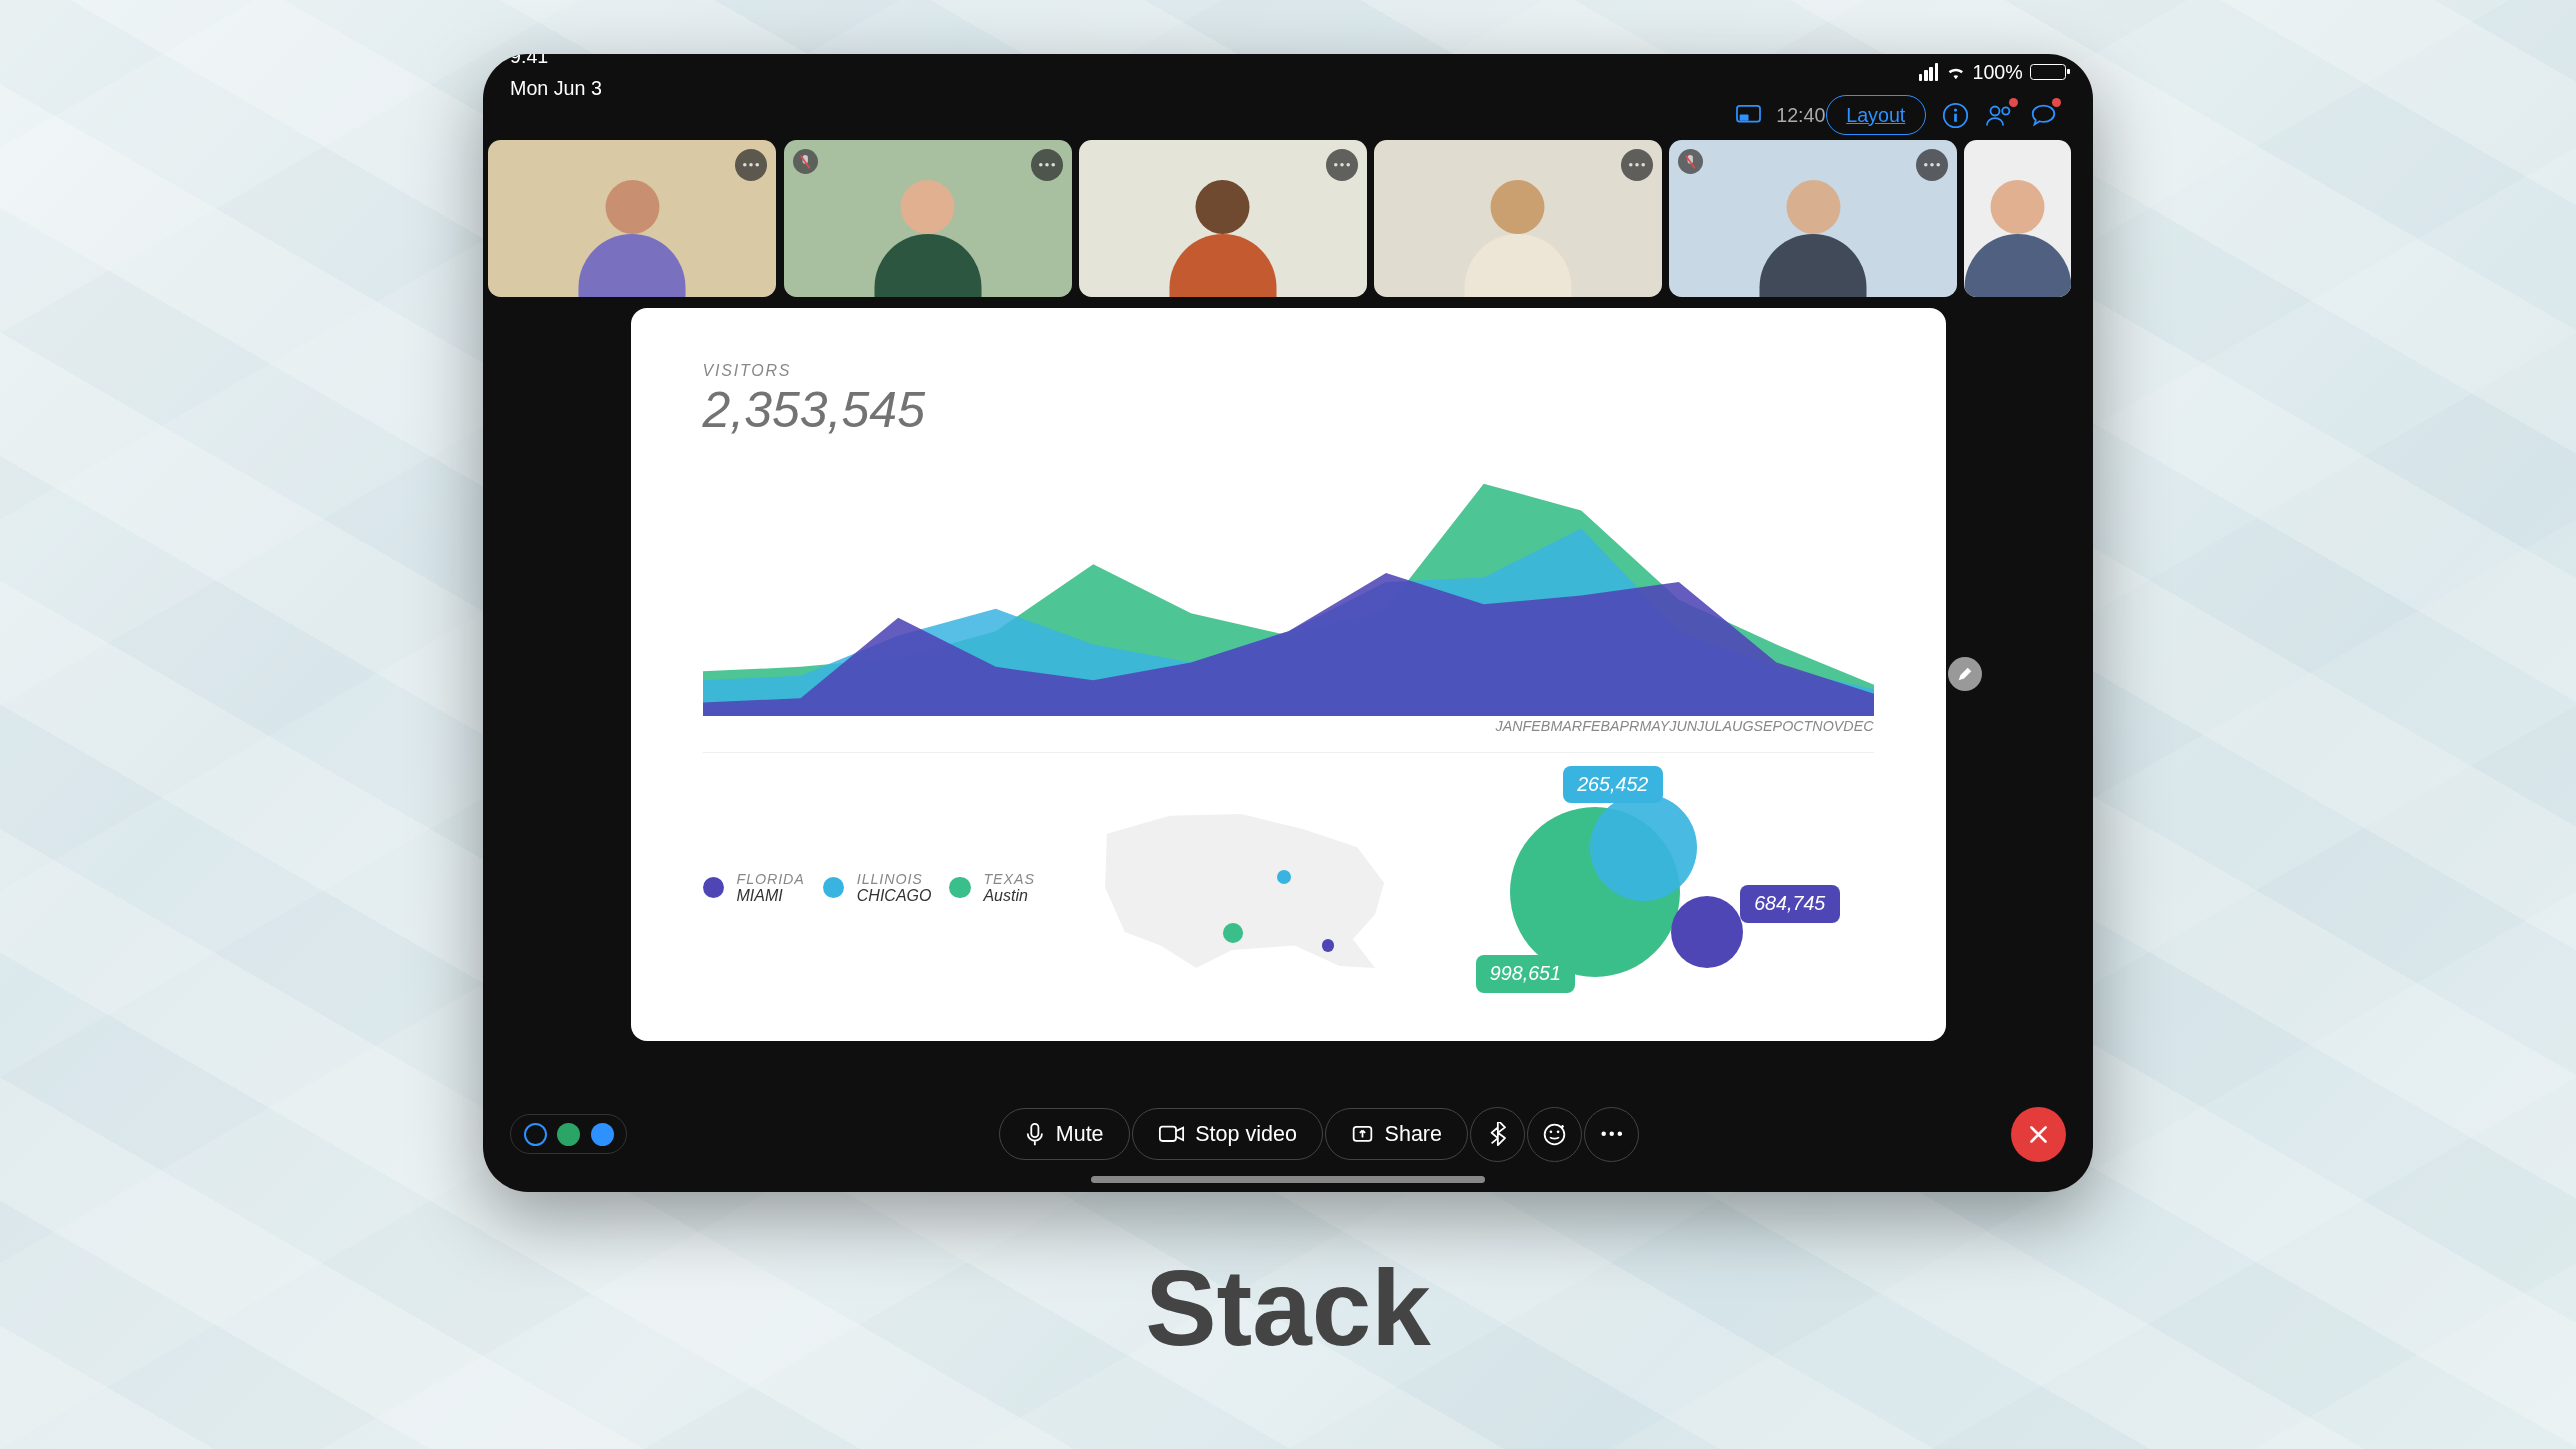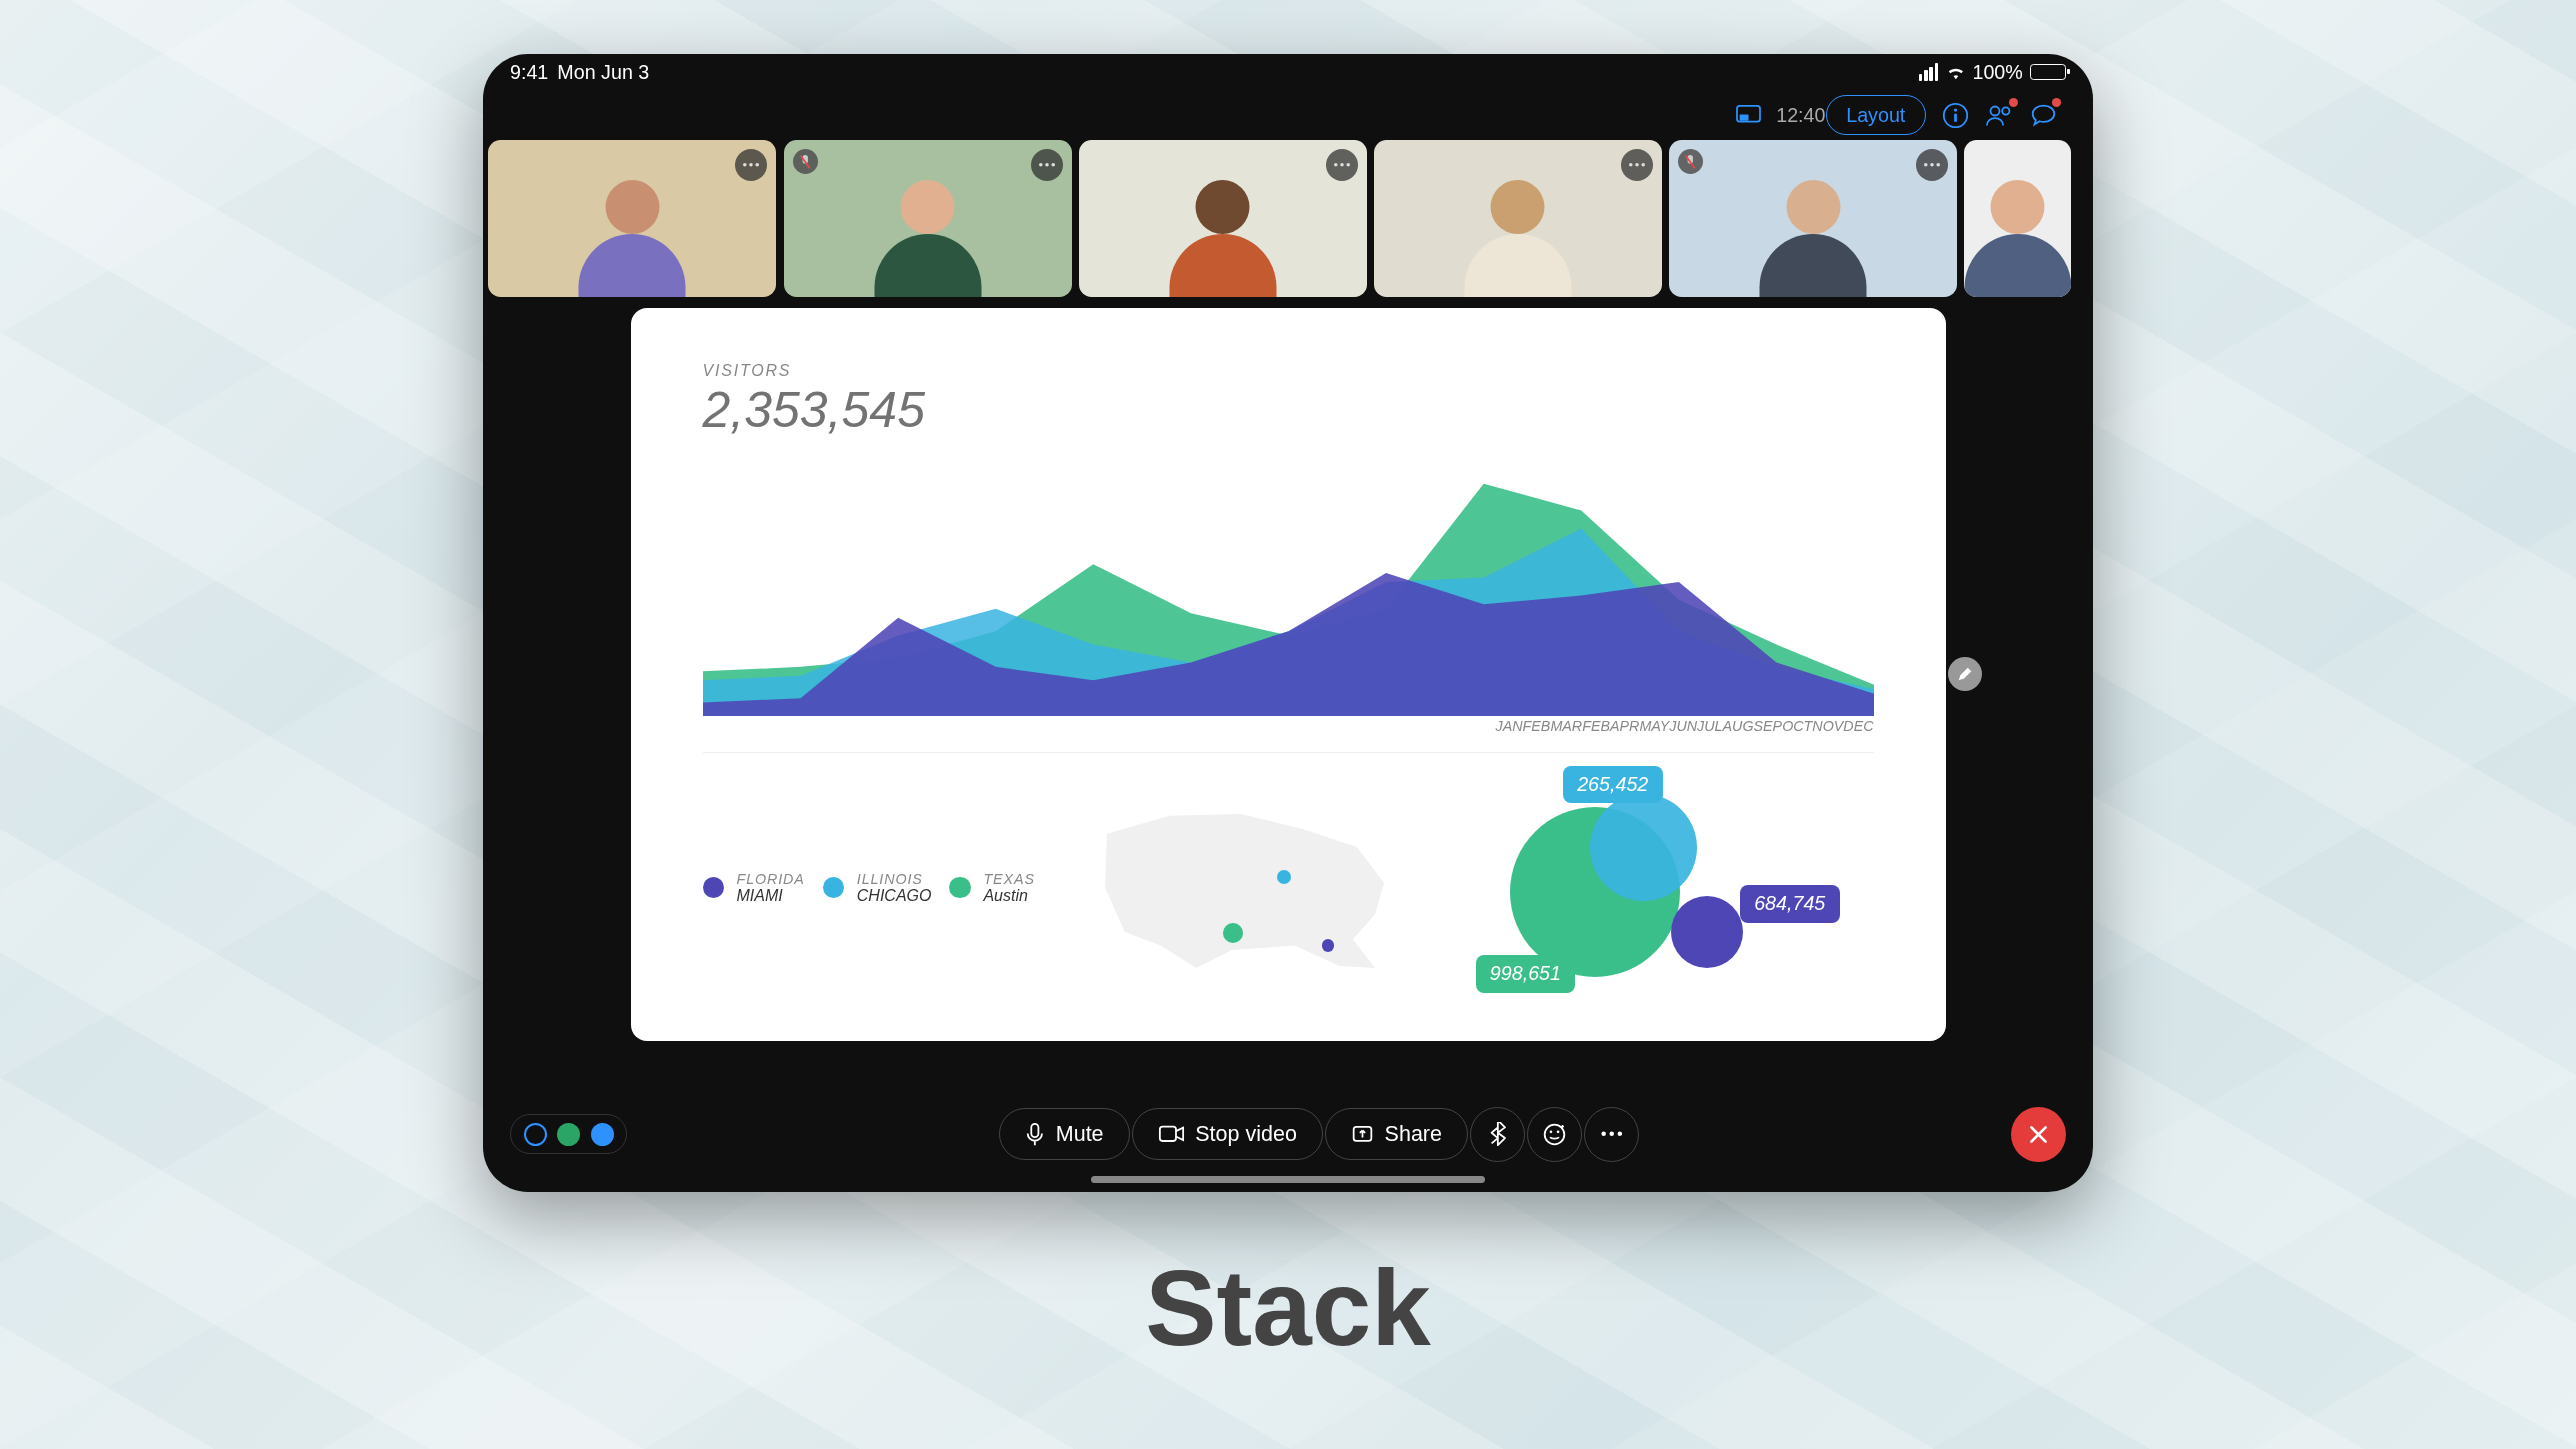--- a/index.html
+++ b/index.html
@@ -35,21 +35,21 @@
 .status-bar {
   height: 36px;
   display: flex;
   align-items: center;
   justify-content: space-between;
   padding: 0 27px;
   color: #fff;
   font-size: 19.7px;
   font-weight: 500;
 }
-.status-left { display:flex; gap:9px; }
+.status-left { display:flex; gap:9px;flex-direction:column; }
 .status-right { display:flex; align-items:center; gap:7.2px; }
 .signal-bars { display:inline-flex; align-items:flex-end; gap:1.8px; }
 .signal-bars span { width:3.6px; background:#fff; border-radius:0.9px; }
 .signal-bars span:nth-child(1){height:7.2px;} .signal-bars span:nth-child(2){height:10.7px;}
 .signal-bars span:nth-child(3){height:14.3px;} .signal-bars span:nth-child(4){height:18px;}
 .wifi { width:19.7px; height:14.3px; }
 .battery { width:36px; height:16px; border:1.8px solid #fff; border-radius:3.6px; position:relative; }
 .battery::after { content:""; position:absolute; right:-5.4px; top:3.6px; width:3.6px; height:5.4px; background:#fff; border-radius:0.9px; }
 .battery-fill { width:100%; height:100%; background:#fff; border-radius:0.9px; }
 
@@ -64,20 +64,21 @@
 .screen-share-icon { color:#2d91ff; }
 .timer { font-size:19.7px; color:#aaa; }
 .app-bar-right { display:flex; align-items:center; gap:16px; }
 .layout-btn {
   border: 1.8px solid #2d91ff;
   color:#2d91ff;
   background:none;
   border-radius: 27px;
   padding: 7.2px 19.7px;
   font-size: 19.7px;
+  text-decoration: underline;
 }
 .hdr-icon { color:#2d91ff; position:relative; }
 .red-dot { position:absolute; top:-3.6px; right:-3.6px; width:9px; height:9px; background:#e34b4b; border-radius:50%; }
 
 .film-strip {
   display:flex;
   gap:7.2px;
   padding: 0 5.4px;
   height: 157px;
 }

